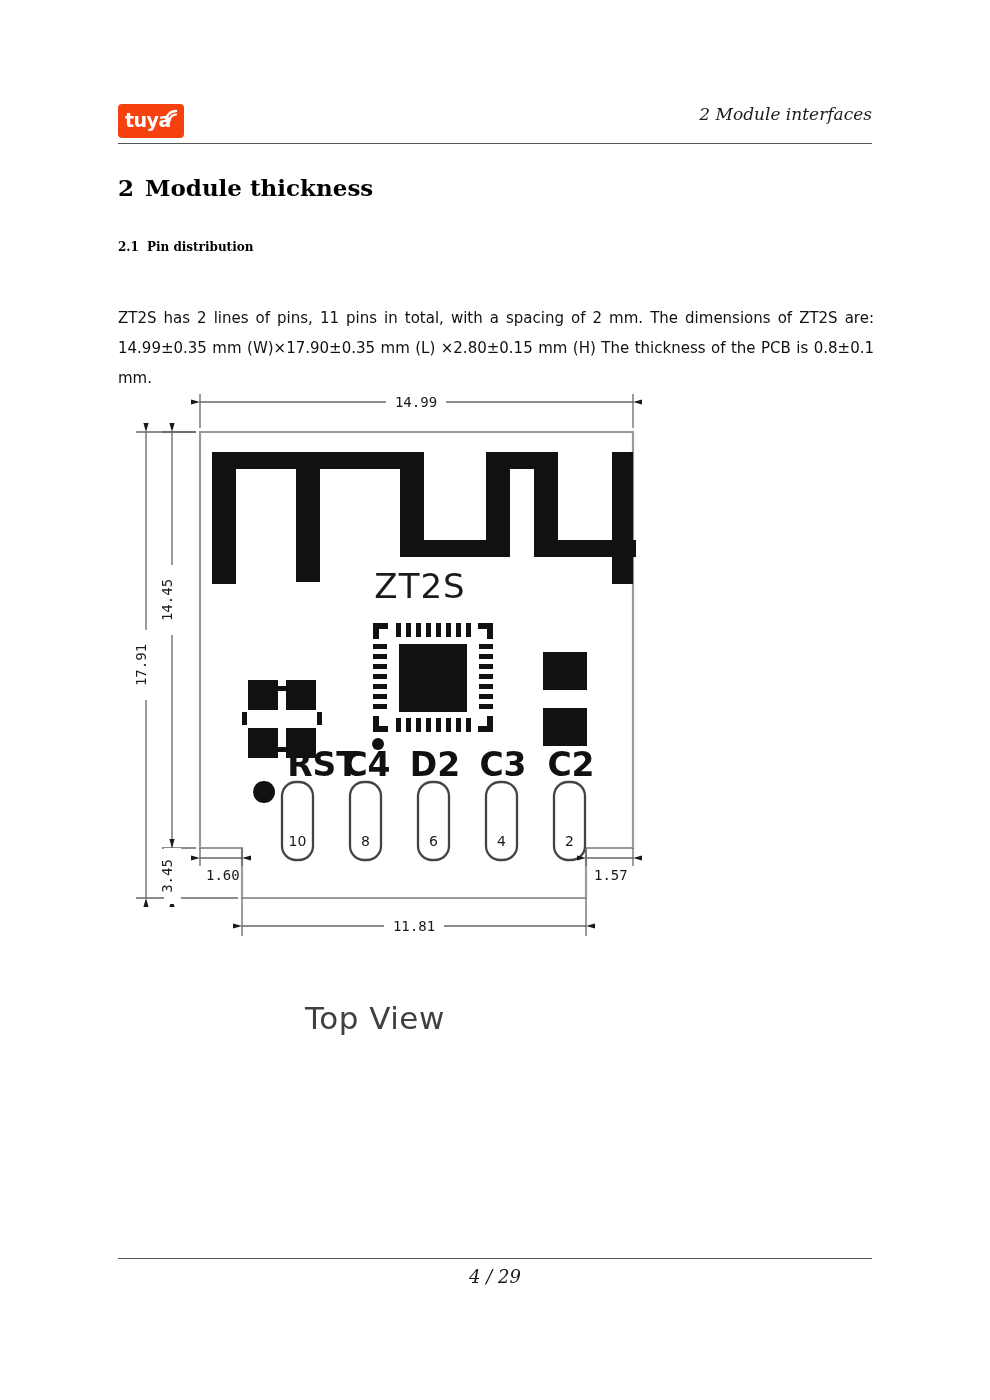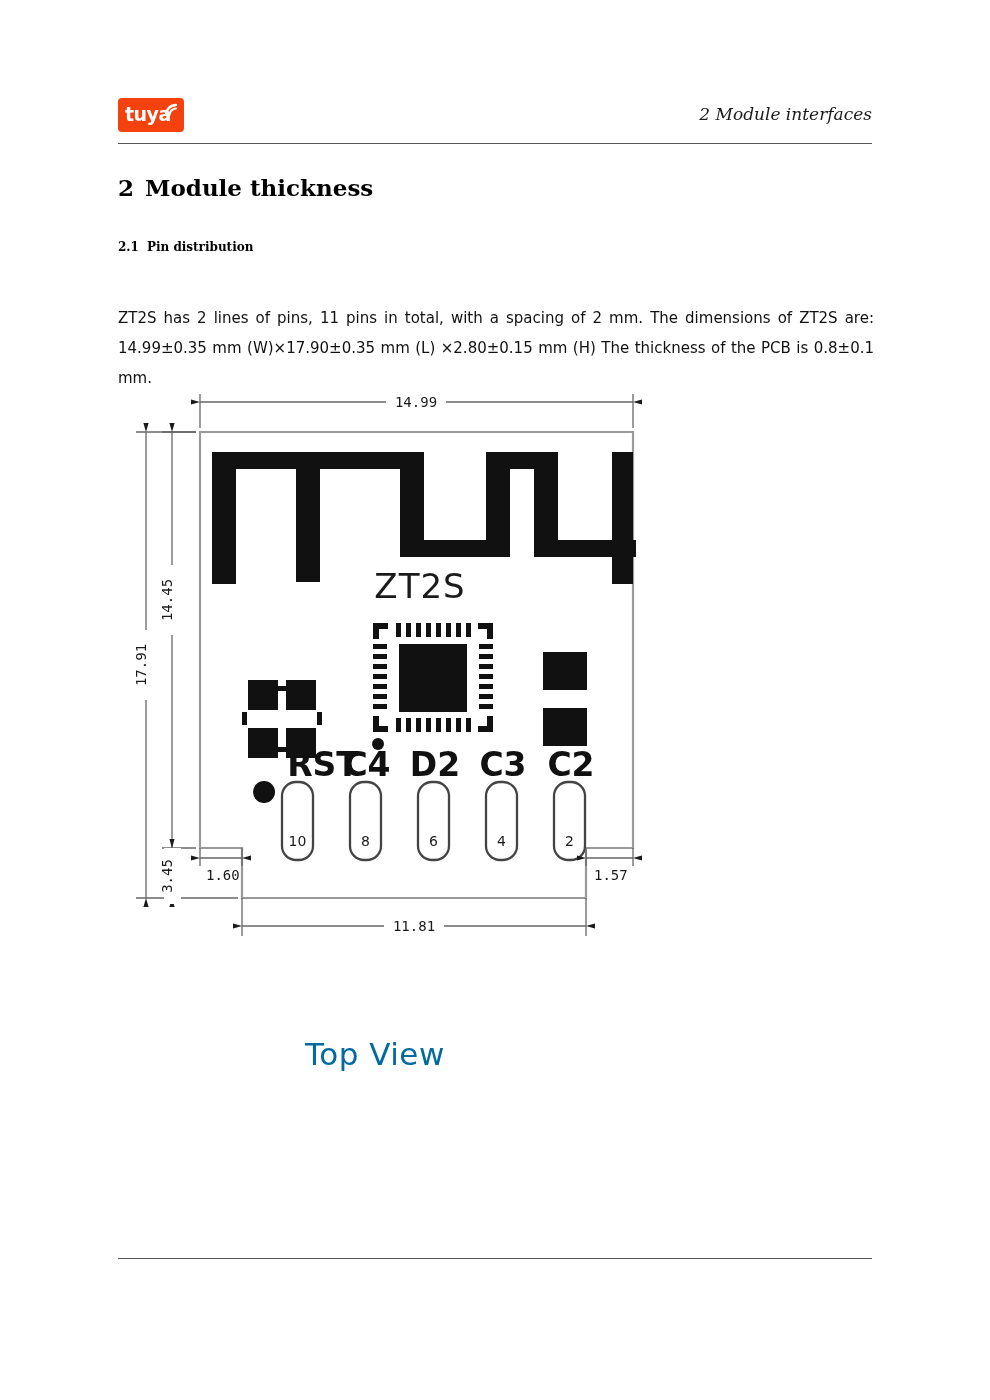--- a/index.html
+++ b/index.html
@@ -26,21 +26,21 @@
   .header {
     position: absolute;
     left: 118px;
     top: 96px;
     width: 754px;
     height: 52px;
   }
   .logo {
     position: absolute;
     left: 0;
-    top: 2px;
+    top: 8px;
     width: 66px;
     height: 34px;
     background: #F5410D;
     border-radius: 4px;
   }
   .logo-word {
     position: absolute;
     left: 7px;
     top: 6px;
     font-family: "DejaVu Sans", sans-serif;
@@ -120,24 +120,24 @@
     left: 128px;
     top: 380px;
     width: 560px;
     height: 670px;
   }
   .figure svg { display: block; }
 
   .topview-label {
     position: absolute;
     left: 305px;
-    top: 1036px;
+    top: 1000px;
     font-family: "DejaVu Sans", sans-serif;
     font-size: 31px;
-    color: #0369a1;
+    color: #404040;
     letter-spacing: 0.5px;
   }
 
   
   .footer-rule {
     position: absolute;
     left: 118px;
     top: 1258px;
     width: 754px;
     height: 0;
@@ -381,14 +381,15 @@
       </g>
       <rect x="256" y="538" width="60" height="16" fill="#ffffff"></rect>
       <text x="286" y="551" font-family="DejaVu Sans Mono, monospace" font-size="14" fill="#1a1a1a" text-anchor="middle">11.81</text>
 
     </svg>
   </div>
 
   <div class="topview-label">Top View</div>
 
   <div class="footer-rule"></div>
+  <div class="footer-page">4 / 29</div>
 
 </div>
 
 </body></html>

